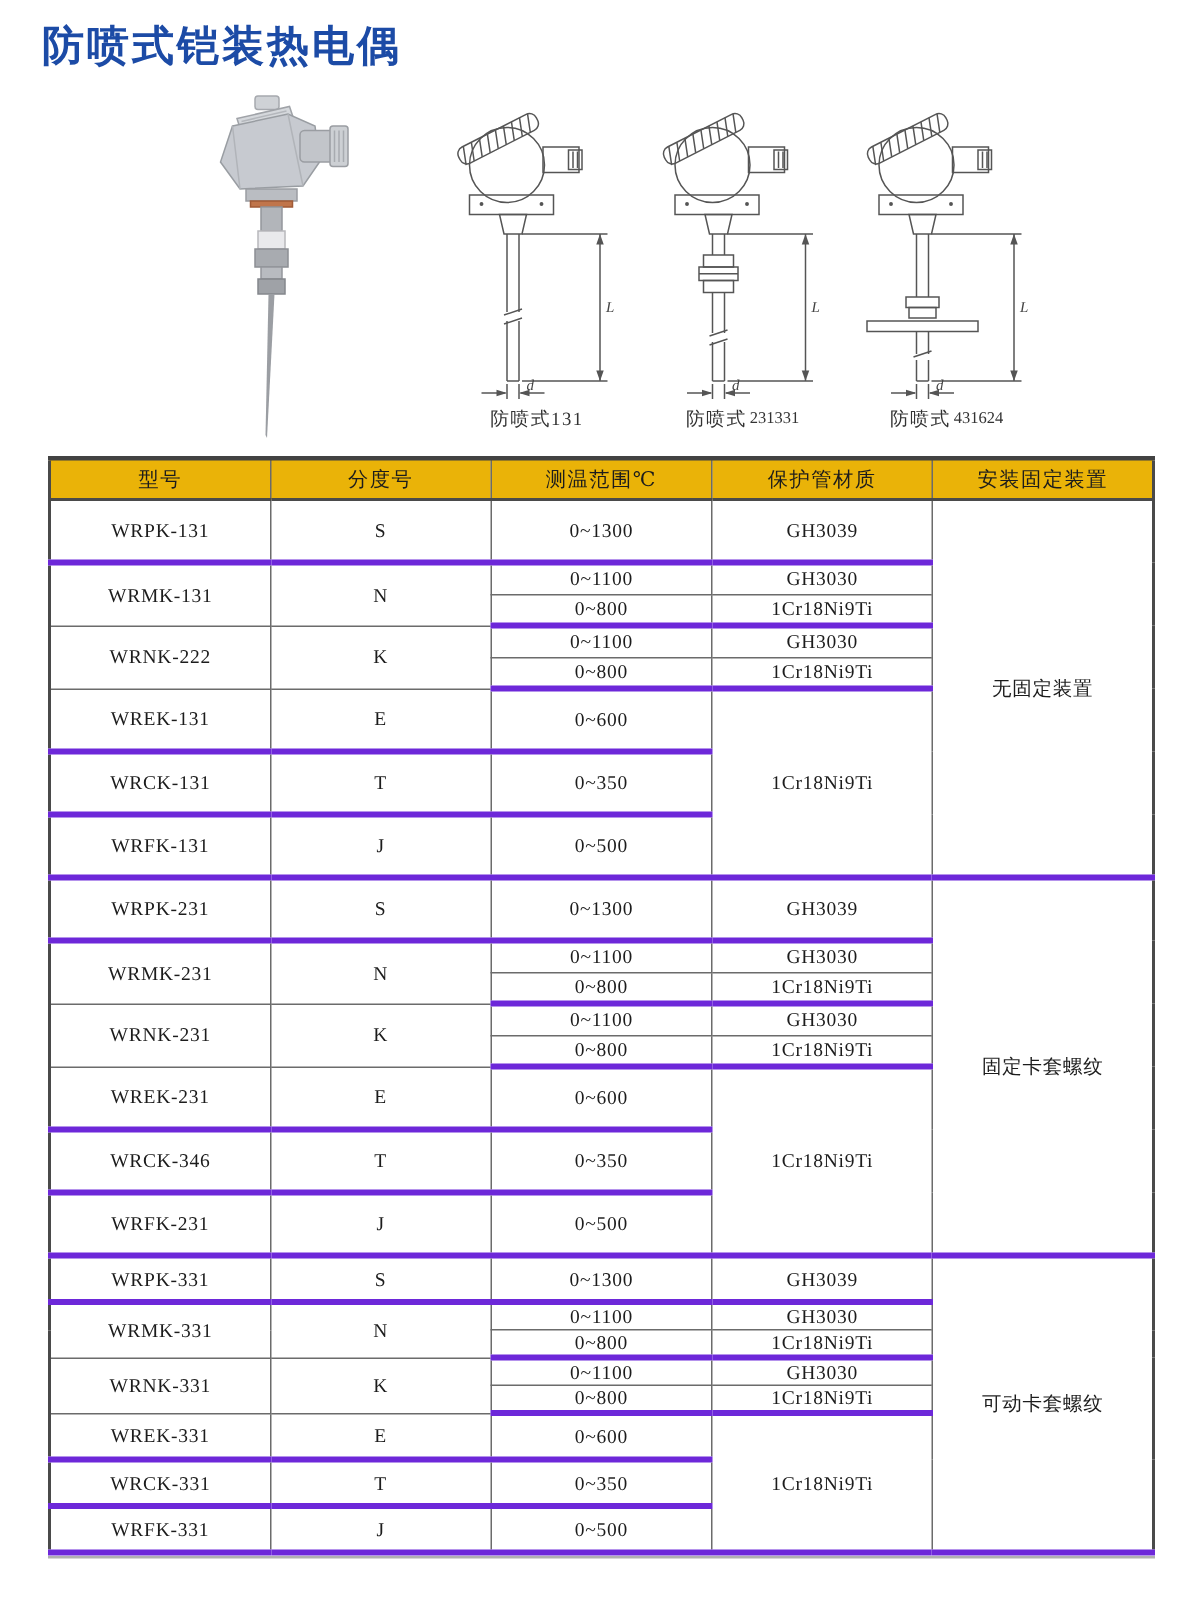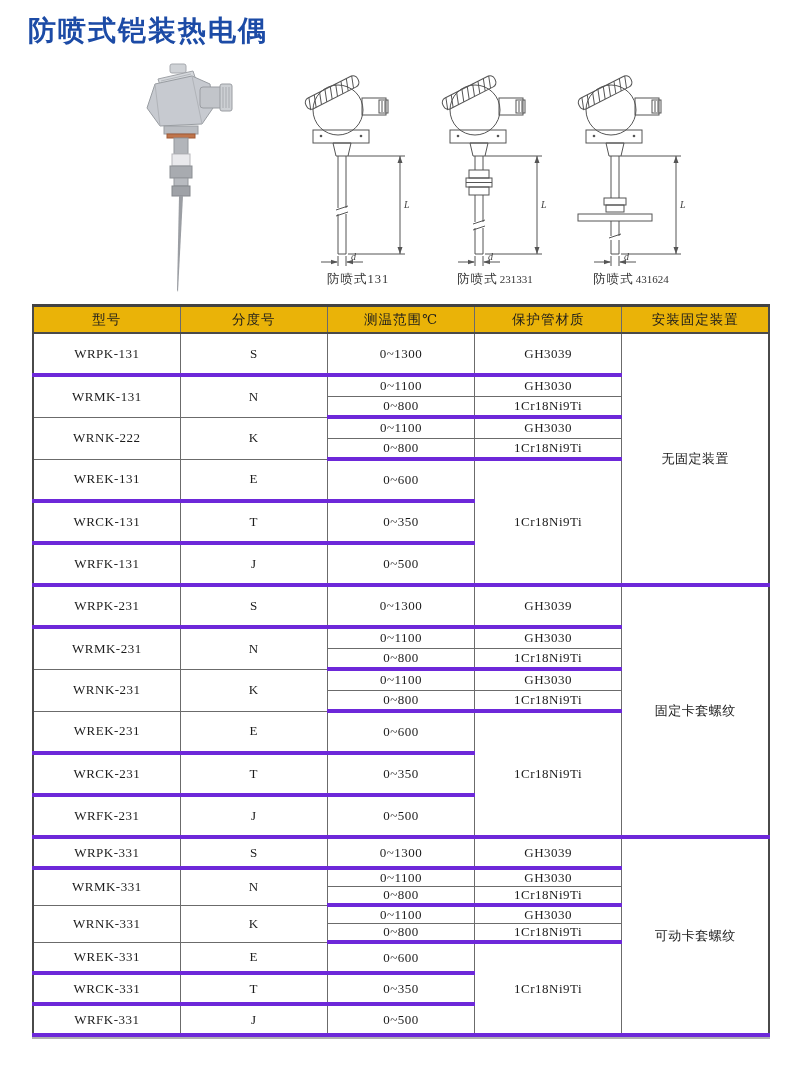--- a/index.html
+++ b/index.html
@@ -298,21 +298,21 @@
         <td>0~800</td>
         <td>1Cr18Ni9Ti</td>
       </tr>
       <tr class="model-end" style="height: 42px;">
         <td>WREK-231</td>
         <td>E</td>
         <td>0~600</td>
         <td rowspan="3">1Cr18Ni9Ti</td>
       </tr>
       <tr class="model-end" style="height: 42px;">
-        <td>WRCK-231</td>
+        <td>WRCK-346</td>
         <td>T</td>
         <td>0~350</td>
       </tr>
       <tr class="model-end" style="height: 42px;">
         <td>WRFK-231</td>
         <td>J</td>
         <td>0~500</td>
       </tr>
       <tr class="model-end" style="height: 31px;">
         <td>WRPK-331</td>

